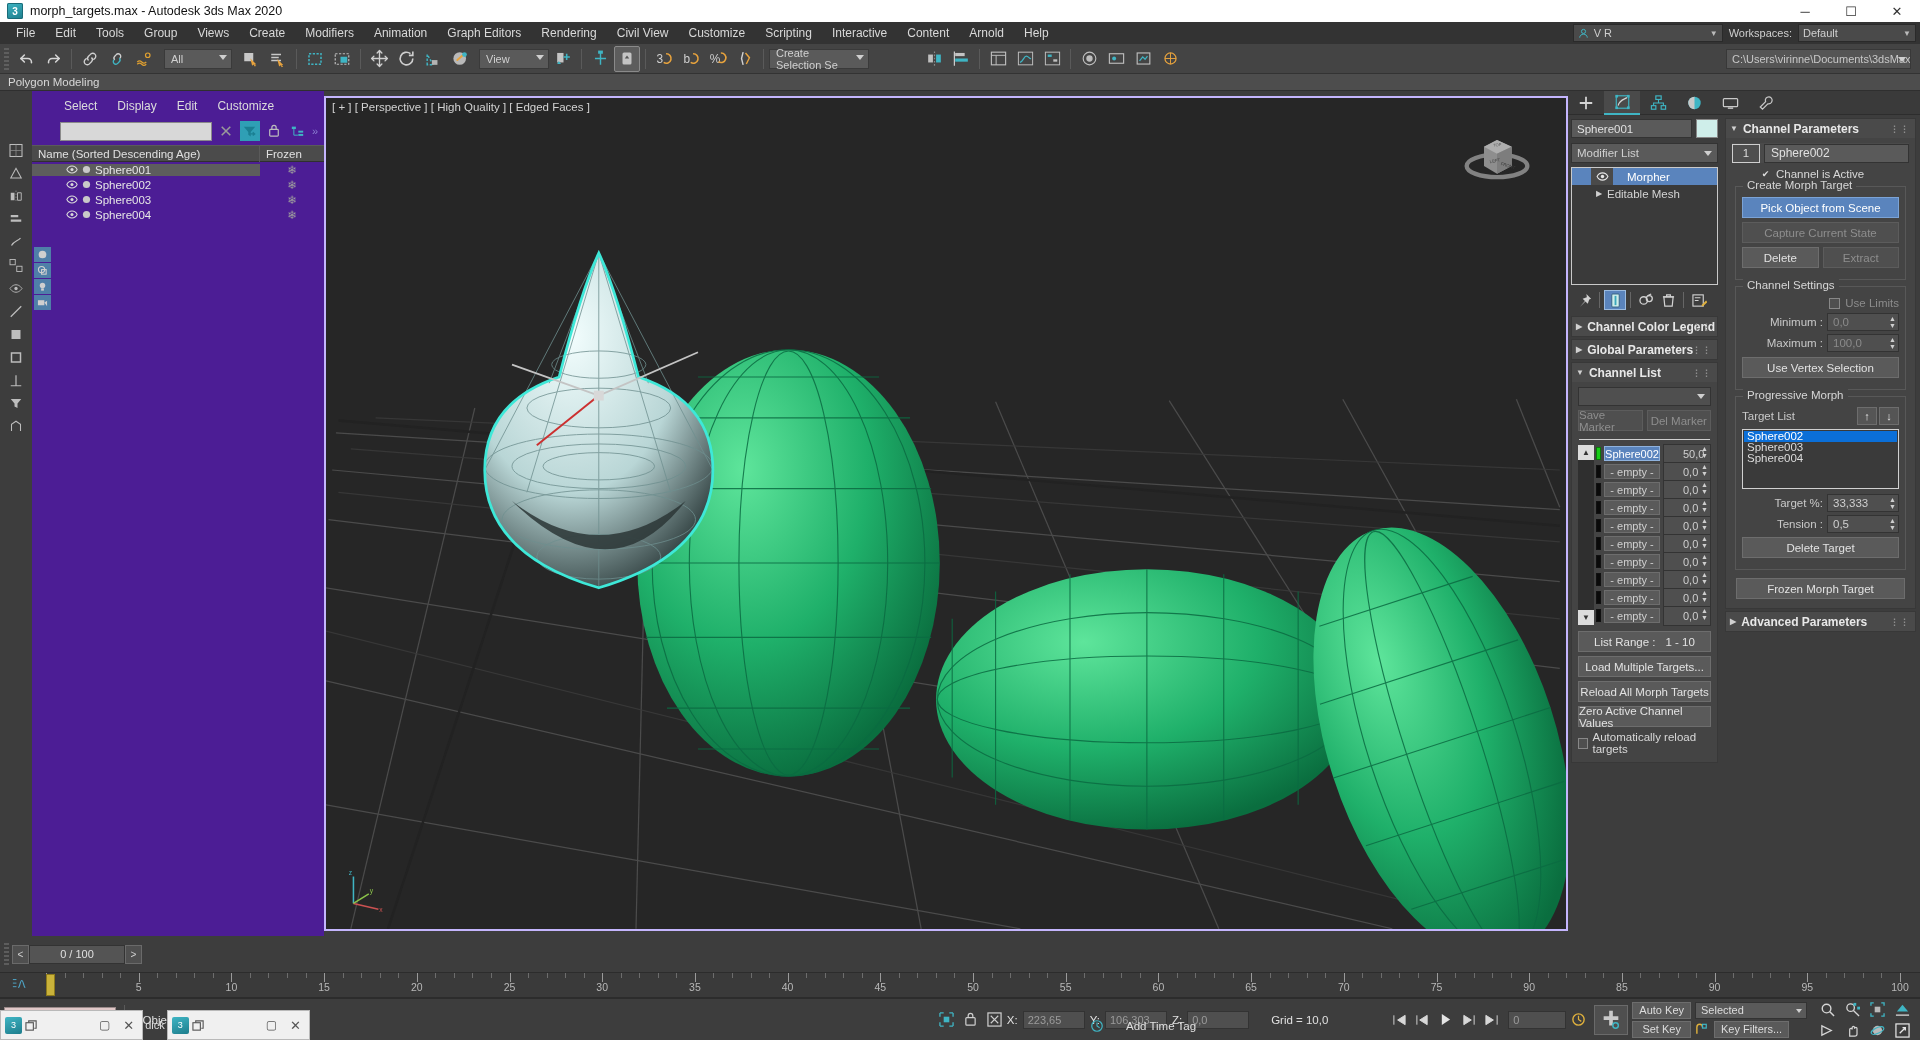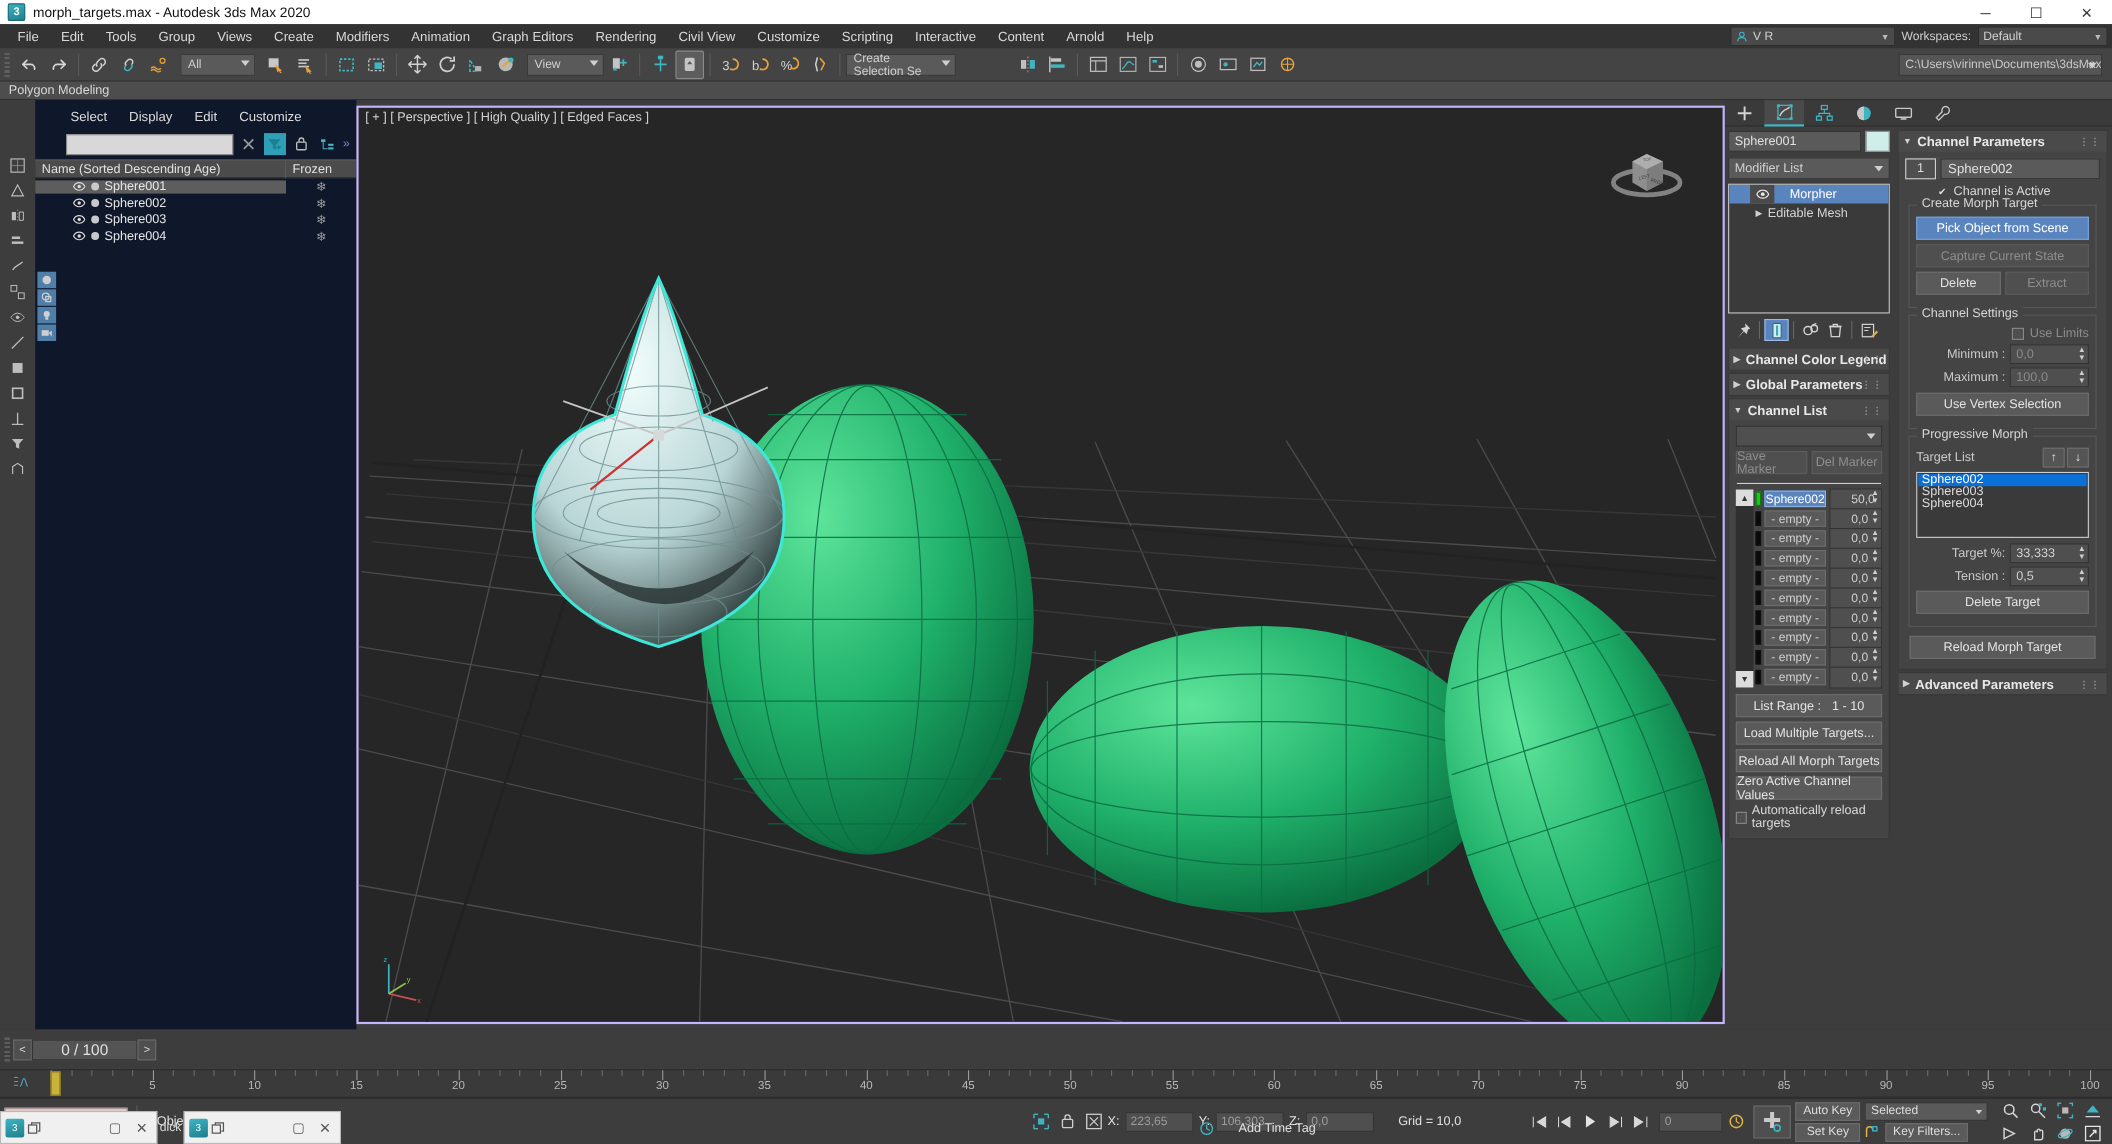--- a/index.html
+++ b/index.html
@@ -82,21 +82,21 @@
 
   
   .body{ flex:1 1 auto; display:flex; position:relative; background:#3d3d3d; overflow:hidden;}
 
   
   .leftstrip{ width:32px; background:#3d3d3d; display:flex; flex-direction:column;
               align-items:center; padding-top:48px; gap:1px; flex:0 0 32px;}
   .ls{ width:24px;height:22px;display:flex;align-items:center;justify-content:center;color:#bdbdbd;}
 
   
-  .explorer{ width:292px; background:#0f172a; flex:0 0 292px; display:flex; flex-direction:column; }
+  .explorer{ width:292px; background:#4c1d95; flex:0 0 292px; display:flex; flex-direction:column; }
   .expmenu{ display:flex; gap:0; padding:6px 0 4px 22px; }
   .expmenu .em{ font-size:12px; color:#dcdcdc; padding:2px 10px; }
   .exprow2{ display:flex; align-items:center; gap:4px; padding:2px 6px 4px 28px; }
   .searchbox{ flex:1 1 auto; height:19px; background:#d8d8d8; border:1px solid #8a8a8a; }
   .exicon{ width:20px;height:20px;display:flex;align-items:center;justify-content:center;color:#bdbdbd;}
   .exicon.act{ background:#2f9fb5; }
   .exicon.act svg{ }
   .chev{ color:#8a7fd0; font-size:11px; }
   .exhdr{ display:flex; background:#4b4b4b; border-top:1px solid #5a5a5a; border-bottom:1px solid #2f2f2f;
           font-size:11.5px; color:#e0e0e0; height:17px; align-items:center; }
@@ -206,21 +206,21 @@
   .markerdrop{ height:19px;background:#4f4f4f;border:1px solid #333;margin-bottom:4px;position:relative;}
   .markerdrop .cv{ position:absolute;right:5px;top:6px;width:0;height:0;
                    border-left:4px solid transparent;border-right:4px solid transparent;border-top:5px solid #cfcfcf;}
   .sepline{ height:1px;background:#cfcfcf;margin:4px 1px 5px 1px;}
 
   
   .timewrap{ flex:0 0 36px; display:flex; align-items:center; background:#3d3d3d; padding-left:4px; }
   .timebtn{ width:17px;height:19px;background:#4f4f4f;border:1px solid #6a6a6a;color:#d0d0d0;
             display:flex;align-items:center;justify-content:center;font-size:10px;}
   .timefield{ width:96px;height:19px;background:#545454;border:1px solid #333;display:flex;
-              align-items:center;justify-content:center;font-size:14px;color:#e0e0e0;}
+              align-items:center;justify-content:center;font-size:11px;color:#e0e0e0;}
   .trackbar{ flex:0 0 26px; background:#3a3a3a; position:relative; border-top:1px solid #2c2c2c;
              border-bottom:1px solid #2c2c2c;}
   .tickwrap{ position:absolute; inset:0; }
   .tick{ position:absolute; top:0; width:1px; height:7px; background:#7a7a7a; }
   .ticklbl{ position:absolute; top:8px; font-size:10.5px; color:#b8b8b8; transform:translateX(-50%); }
   .timeslider{ position:absolute; left:46px; top:1px; width:9px; height:22px; background:#c9b23a;
                border:1px solid #8d7a1c; }
   .tbicon{ position:absolute; left:12px; top:4px; color:#4ea3c4; font-size:12px; }
 
   
@@ -1192,21 +1192,21 @@
                 <div class="fieldrow">
                   <span class="flabel">Tension :</span>
                   <div class="spin">
                       <span>0,5</span>
                       <span class="arrows">▲<br>▼</span>
                     </div>
                 </div>
                 <div class="btn" style="margin-top:4px">Delete Target</div>
               </div>
 
-              <div class="btn" style="margin:8px 4px 2px 4px">Reload Morph Target</div>
+              <div class="btn" style="margin:8px 4px 2px 4px">Frozen Morph Target</div>
             </div>
           </div>
 
           <div class="rollout">
             <div class="rhead">
               <span class="tri">▶</span>
               <span>Advanced Parameters</span>
               <span class="dots">⋮⋮</span>
             </div>
           </div>

